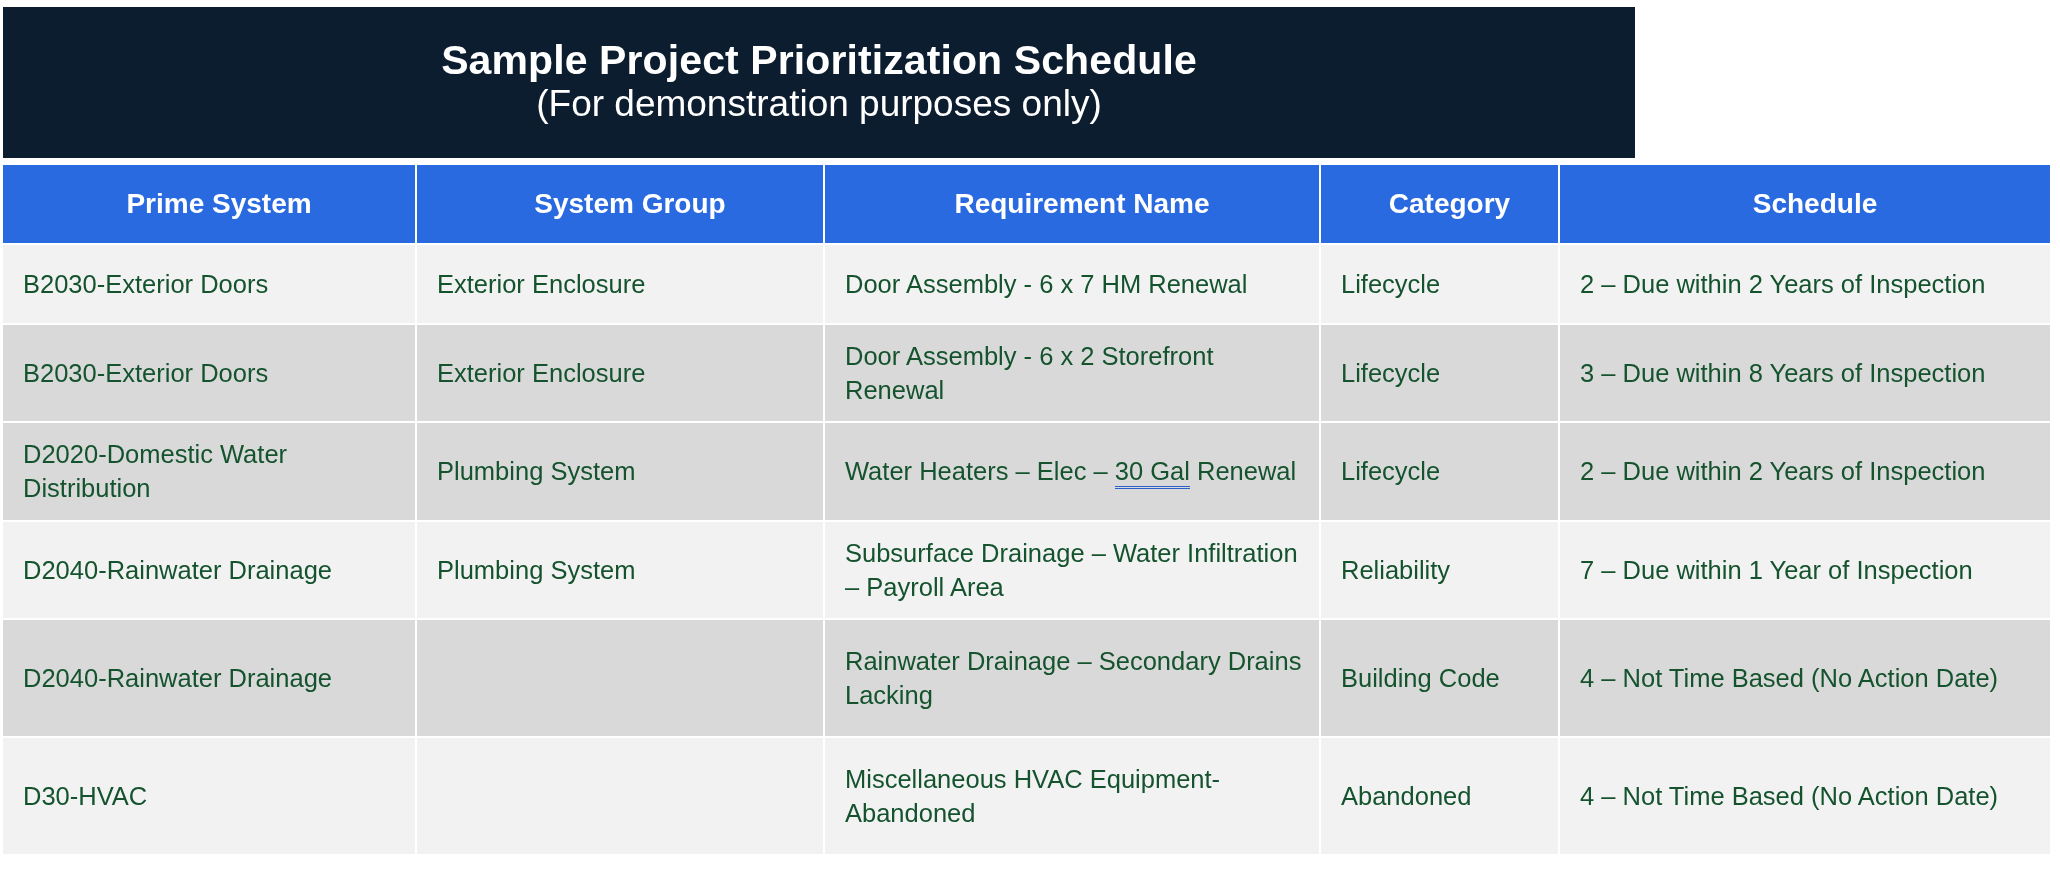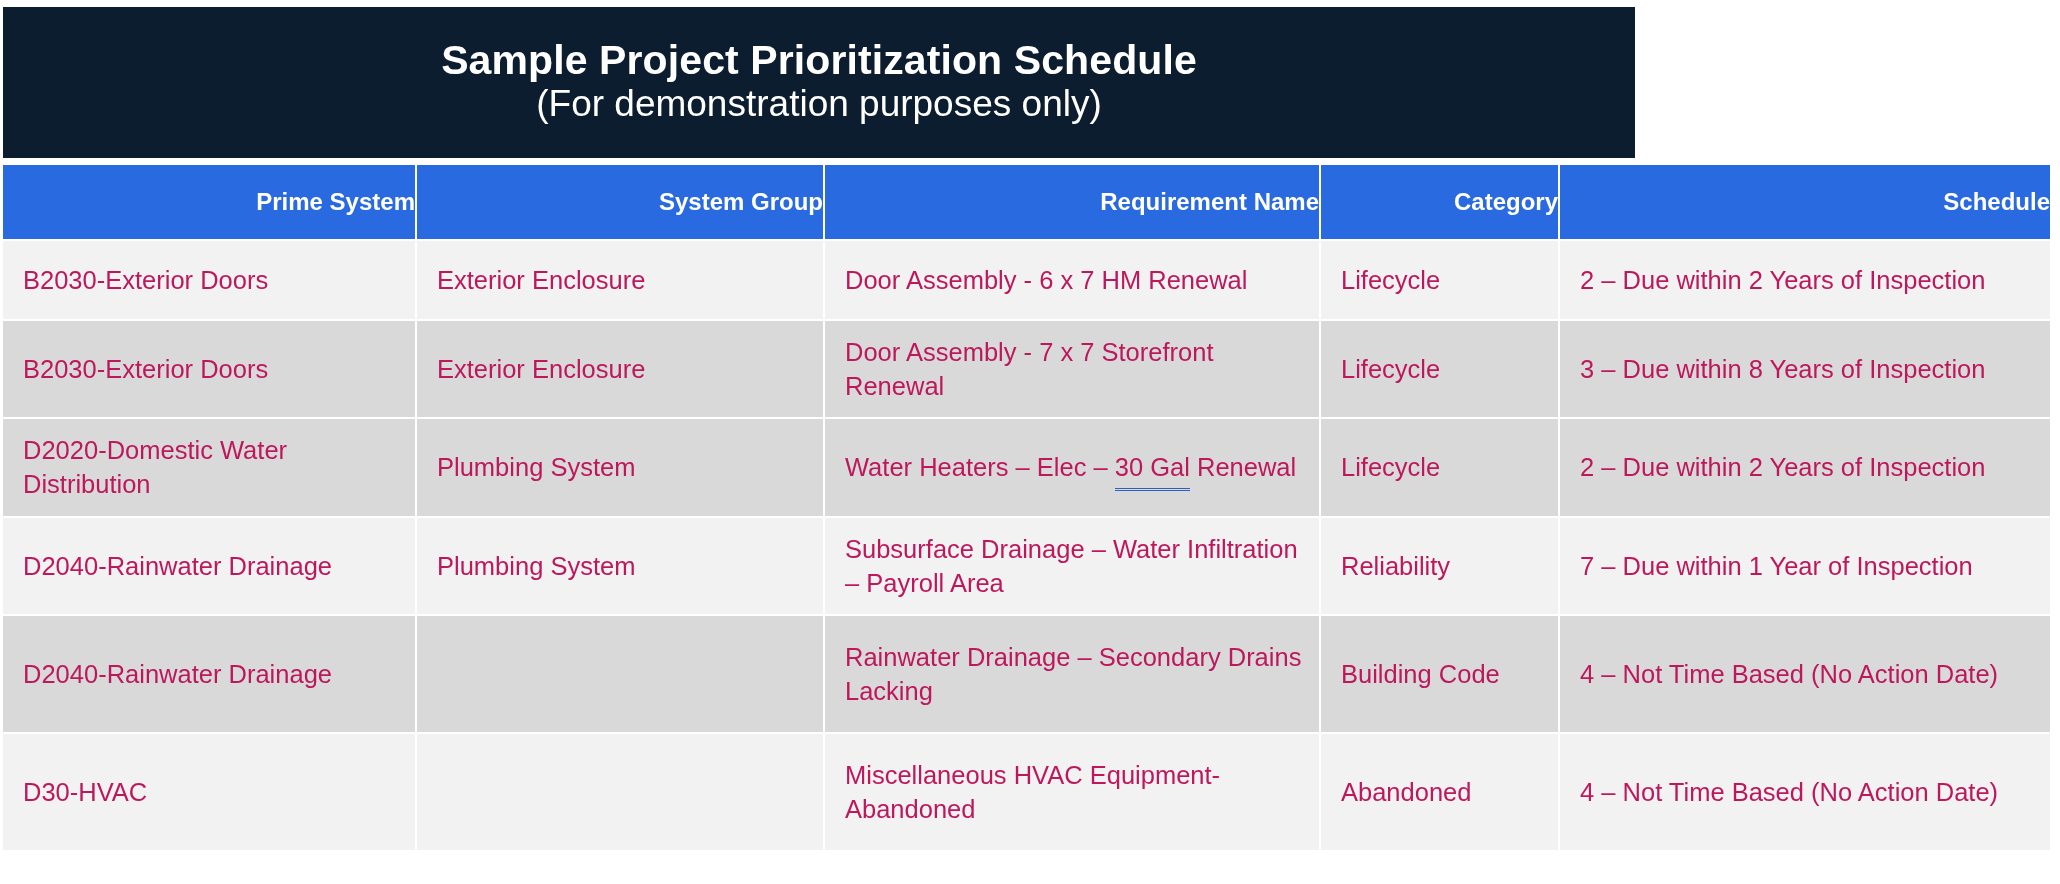--- a/index.html
+++ b/index.html
@@ -68,52 +68,52 @@
   }
   table.schedule col.c1 { width: 412px; }
   table.schedule col.c2 { width: 406px; }
   table.schedule col.c3 { width: 494px; }
   table.schedule col.c4 { width: 237px; }
   table.schedule col.c5 { width: 490px; }
 
   thead th {
     background: #2a6ae1;
     color: #ffffff;
-    font-size: 24px;
+    font-size: 28px;
     font-weight: bold;
-    text-align: right;
+    text-align: center;
     padding: 23px 0 23px 20px;
     height: 34px;
     vertical-align: middle;
     box-sizing: border-box;
   }
 
   tbody td {
     background: #f2f2f2;
-    color: #be185d;
+    color: #14532d;
     font-size: 25.5px;
     font-weight: normal;
     line-height: 1.34;
     text-align: left;
     padding: 14px 14px 14px 20px;
     vertical-align: middle;
     box-sizing: border-box;
   }
   tbody tr.alt td {
     background: #d9d9d9;
   }
 
   tbody tr.h-single td { height: 78px; }
   tbody tr.h-double td { height: 90px; }
   tbody tr.h-tall   td { height: 116px; }
 
   
   .grammar-mark {
     border-bottom: 3px double #2d5ec9;
-    padding-bottom: 7px;
+    padding-bottom: 1px;
   }
 </style>
 </head>
 <body>
 
 <div class="page">
 
   <div class="title-band">
     <div class="title-line-1">Sample Project Prioritization Schedule</div>
     <div class="title-line-2">(For demonstration purposes only)</div>
@@ -143,21 +143,21 @@
           <td>B2030-Exterior Doors</td>
           <td>Exterior Enclosure</td>
           <td>Door Assembly - 6 x 7 HM Renewal</td>
           <td>Lifecycle</td>
           <td>2 – Due within 2 Years of Inspection</td>
         </tr>
 
         <tr class="alt h-double">
           <td>B2030-Exterior Doors</td>
           <td>Exterior Enclosure</td>
-          <td>Door Assembly - 7 x 7 Storefront Renewal</td>
+          <td>Door Assembly - 6 x 2 Storefront Renewal</td>
           <td>Lifecycle</td>
           <td>3 – Due within 8 Years of Inspection</td>
         </tr>
 
 
         <tr class="alt h-double">
           <td>D2020-Domestic Water Distribution</td>
           <td>Plumbing System</td>
           <td><span>Water Heaters – Elec – </span><span class="grammar-mark">30 Gal</span><span> Renewal</span></td>
           <td>Lifecycle</td>

